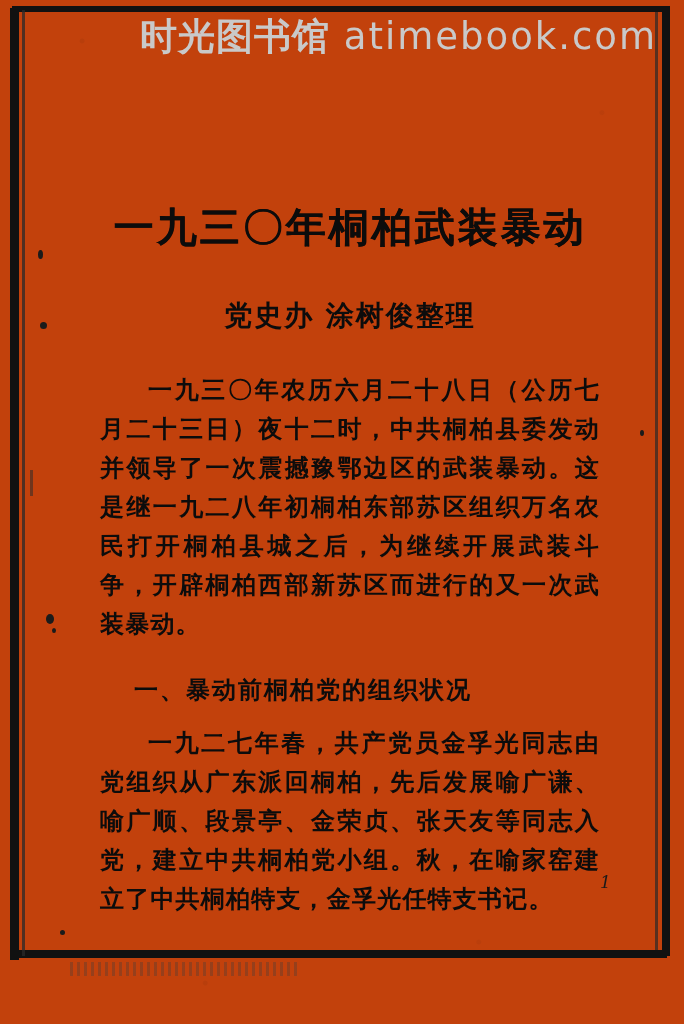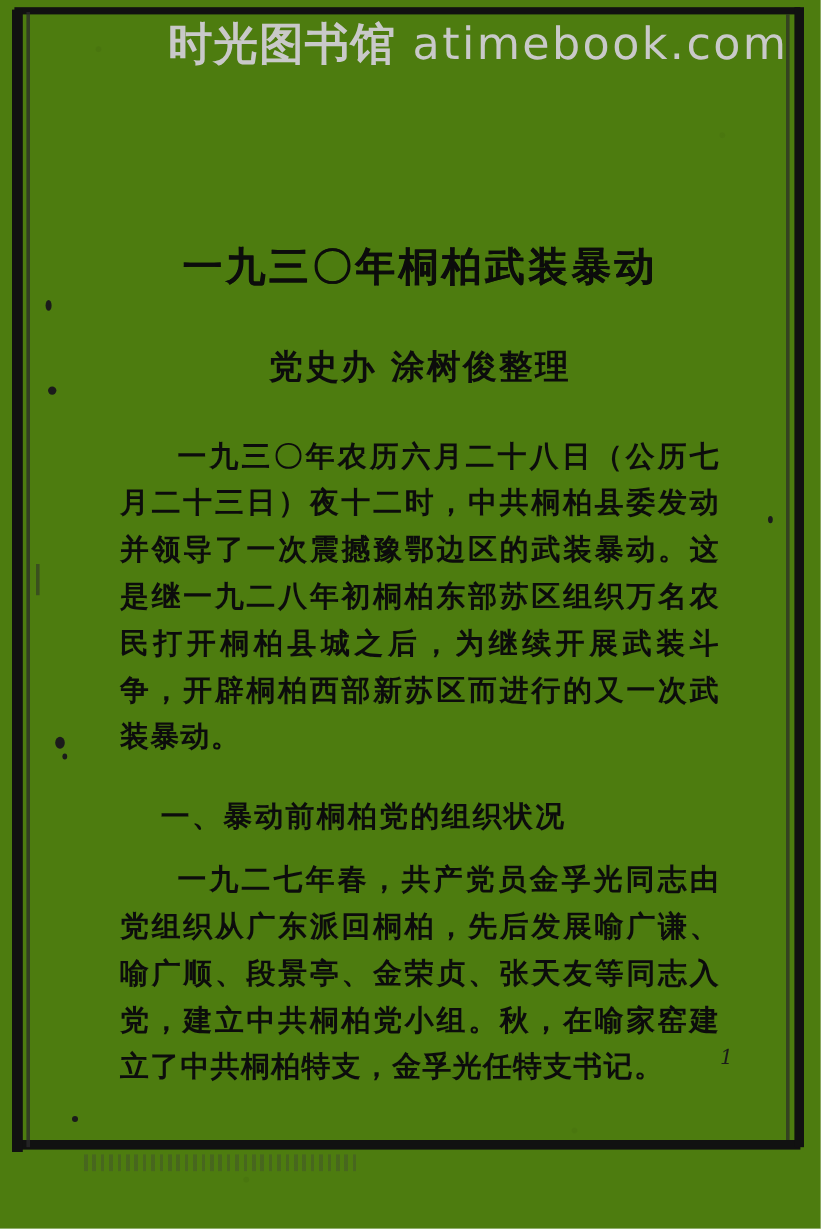--- a/index.html
+++ b/index.html
@@ -14,21 +14,21 @@
     overflow: hidden;
     font-family: "DejaVu Sans", "Liberation Sans", sans-serif;
   }
 
   
   .page-scan {
     position: absolute;
     left: 0; top: 0;
     width: 684px;
     height: 1024px;
-    background: #4d7c0f;
+    background: #c2410c;
   }
 
   
   .scan-noise {
     position: absolute;
     inset: 0;
     background:
       radial-gradient(circle at 12% 4%, rgba(0,0,0,0.05) 0 2px, transparent 3px),
       radial-gradient(circle at 88% 11%, rgba(0,0,0,0.04) 0 2px, transparent 3px),
       radial-gradient(circle at 30% 96%, rgba(0,0,0,0.05) 0 2px, transparent 3px),
@@ -95,21 +95,21 @@
   
   .content {
     position: absolute;
     left: 100px;
     top: 200px;
     width: 500px;
     color: #0c0c0c;
   }
 
   .doc-title {
-    font-size: 33px;
+    font-size: 40px;
     font-weight: 700;
     text-align: center;
     letter-spacing: 3px;
     font-family: "DejaVu Sans", "Liberation Sans", sans-serif;
     margin: 0 0 42px 0;
     text-shadow: 0.4px 0 0 rgba(0,0,0,.85);
   }
 
   .byline {
     font-size: 28px;

